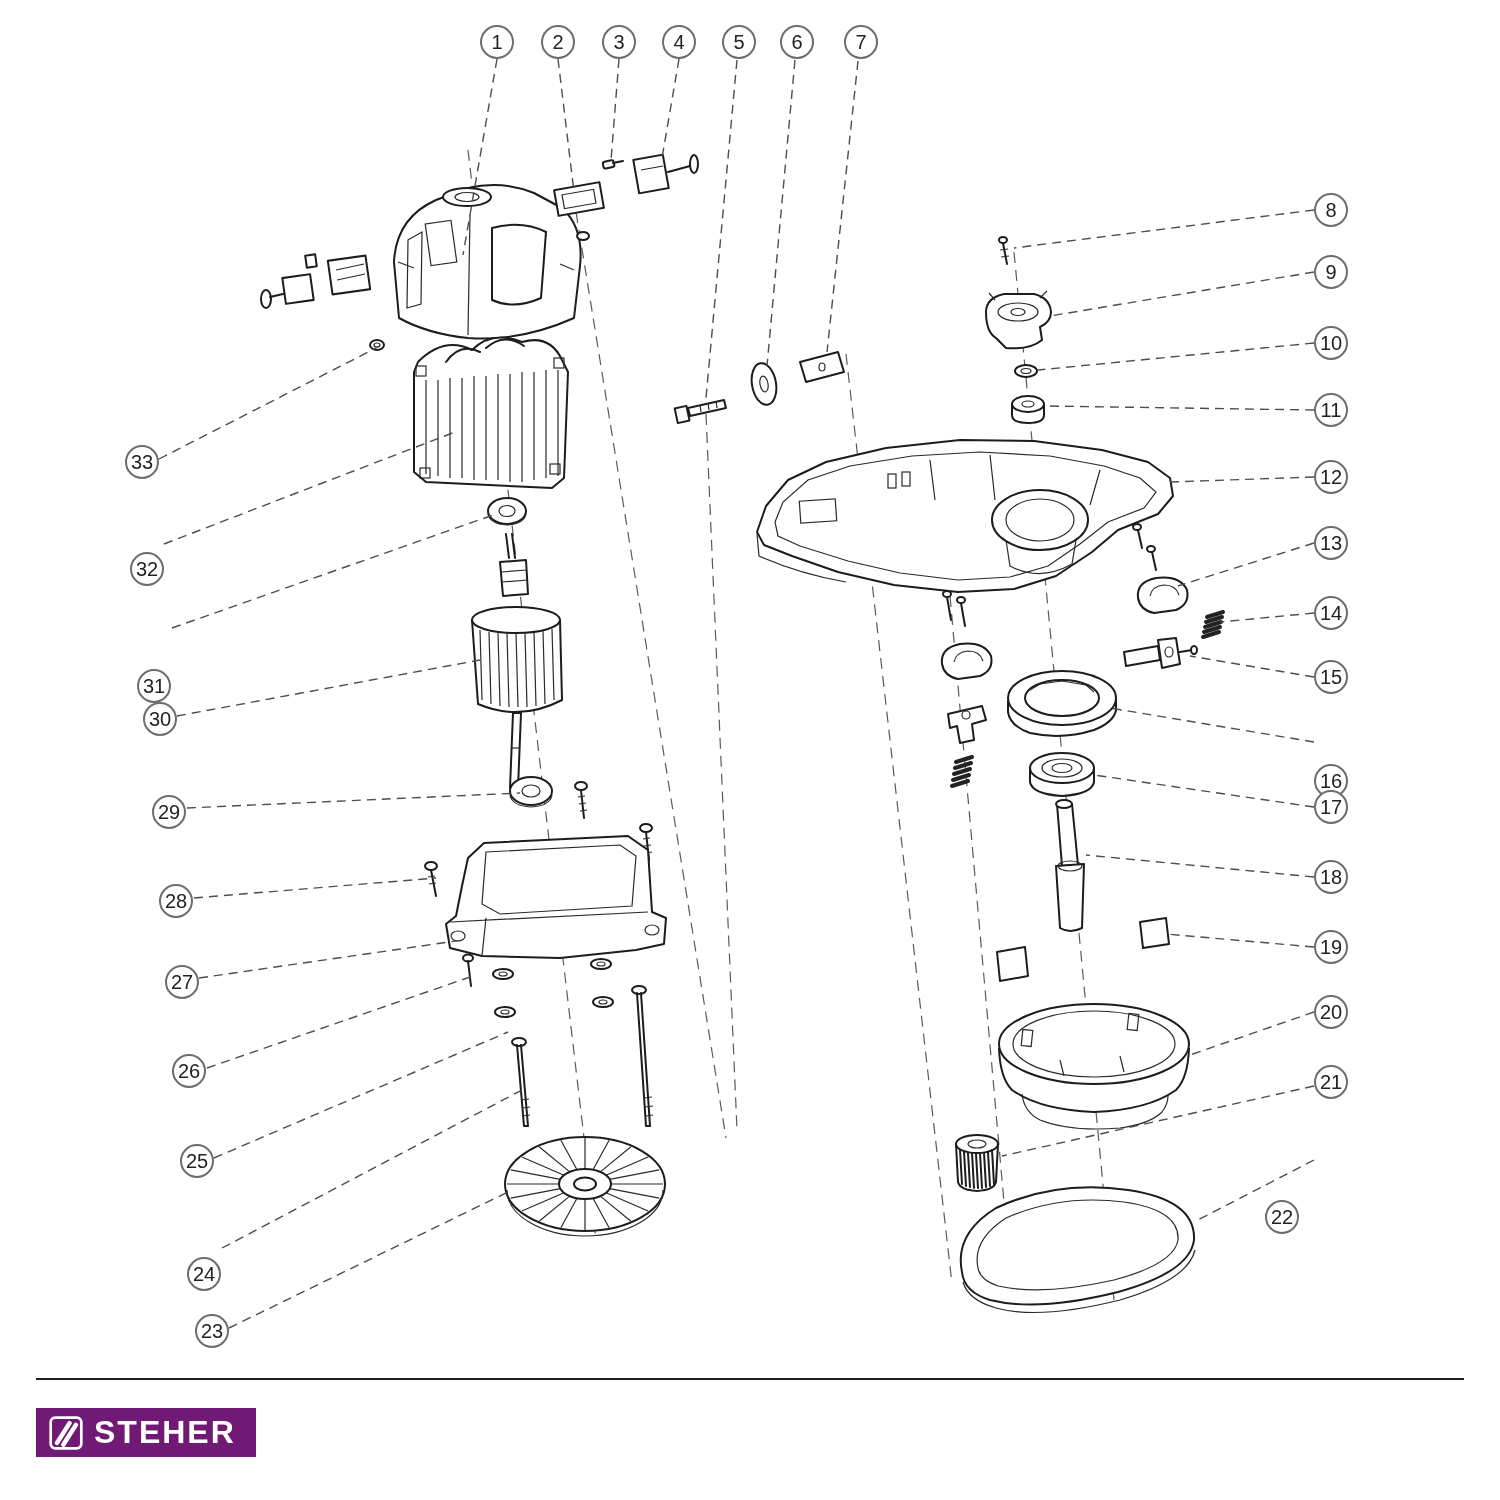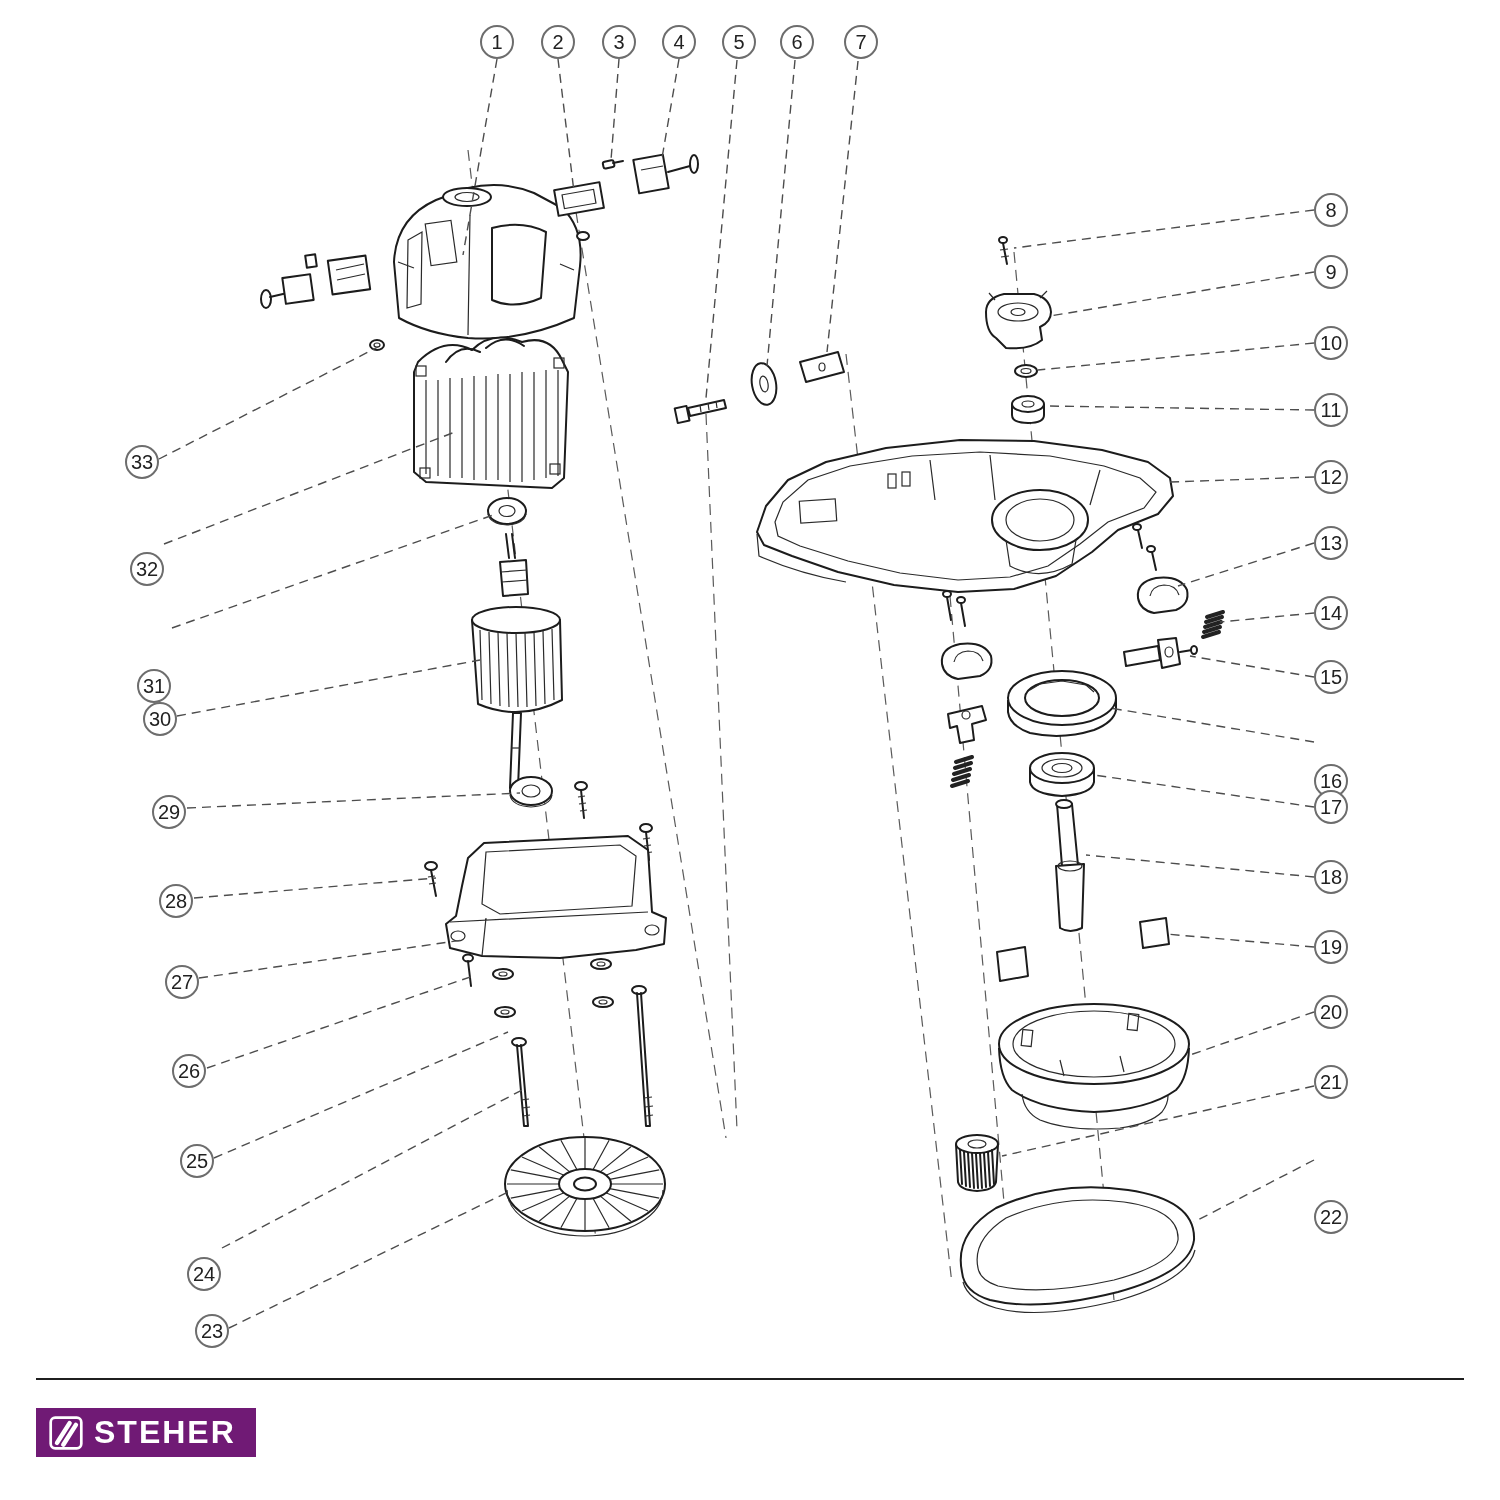--- a/index.html
+++ b/index.html
@@ -386,21 +386,21 @@
       <div class="callout" style="left: 1331px; top: 477px;">12</div>
       <div class="callout" style="left: 1331px; top: 543px;">13</div>
       <div class="callout" style="left: 1331px; top: 613px;">14</div>
       <div class="callout" style="left: 1331px; top: 677px;">15</div>
       <div class="callout" style="left: 1331px; top: 742px; margin-top: 22px;">16</div>
       <div class="callout" style="left: 1331px; top: 807px;">17</div>
       <div class="callout" style="left: 1331px; top: 877px;">18</div>
       <div class="callout" style="left: 1331px; top: 947px;">19</div>
       <div class="callout" style="left: 1331px; top: 1012px;">20</div>
       <div class="callout" style="left: 1331px; top: 1082px;">21</div>
-      <div class="callout" style="left: 1331px; top: 1160px; margin-top: 40px;">22</div>
+      <div class="callout" style="left: 1282px; top: 1160px; margin-top: 40px;">22</div>
       <div class="callout" style="left: 212px; top: 1331px;">23</div>
       <div class="callout" style="left: 204px; top: 1251px; margin-top: 6px;">24</div>
       <div class="callout" style="left: 197px; top: 1161px;">25</div>
       <div class="callout" style="left: 189px; top: 1071px; text-align: right;">26</div>
       <div class="callout" style="left: 182px; top: 982px;">27</div>
       <div class="callout" style="left: 176px; top: 901px;">28</div>
       <div class="callout" style="left: 169px; top: 812px;">29</div>
       <div class="callout" style="left: 160px; top: 719px;">30</div>
       <div class="callout" style="left: 154px; top: 632px; margin-top: 37px;">31</div>
       <div class="callout" style="left: 147px; top: 569px;">32</div>

